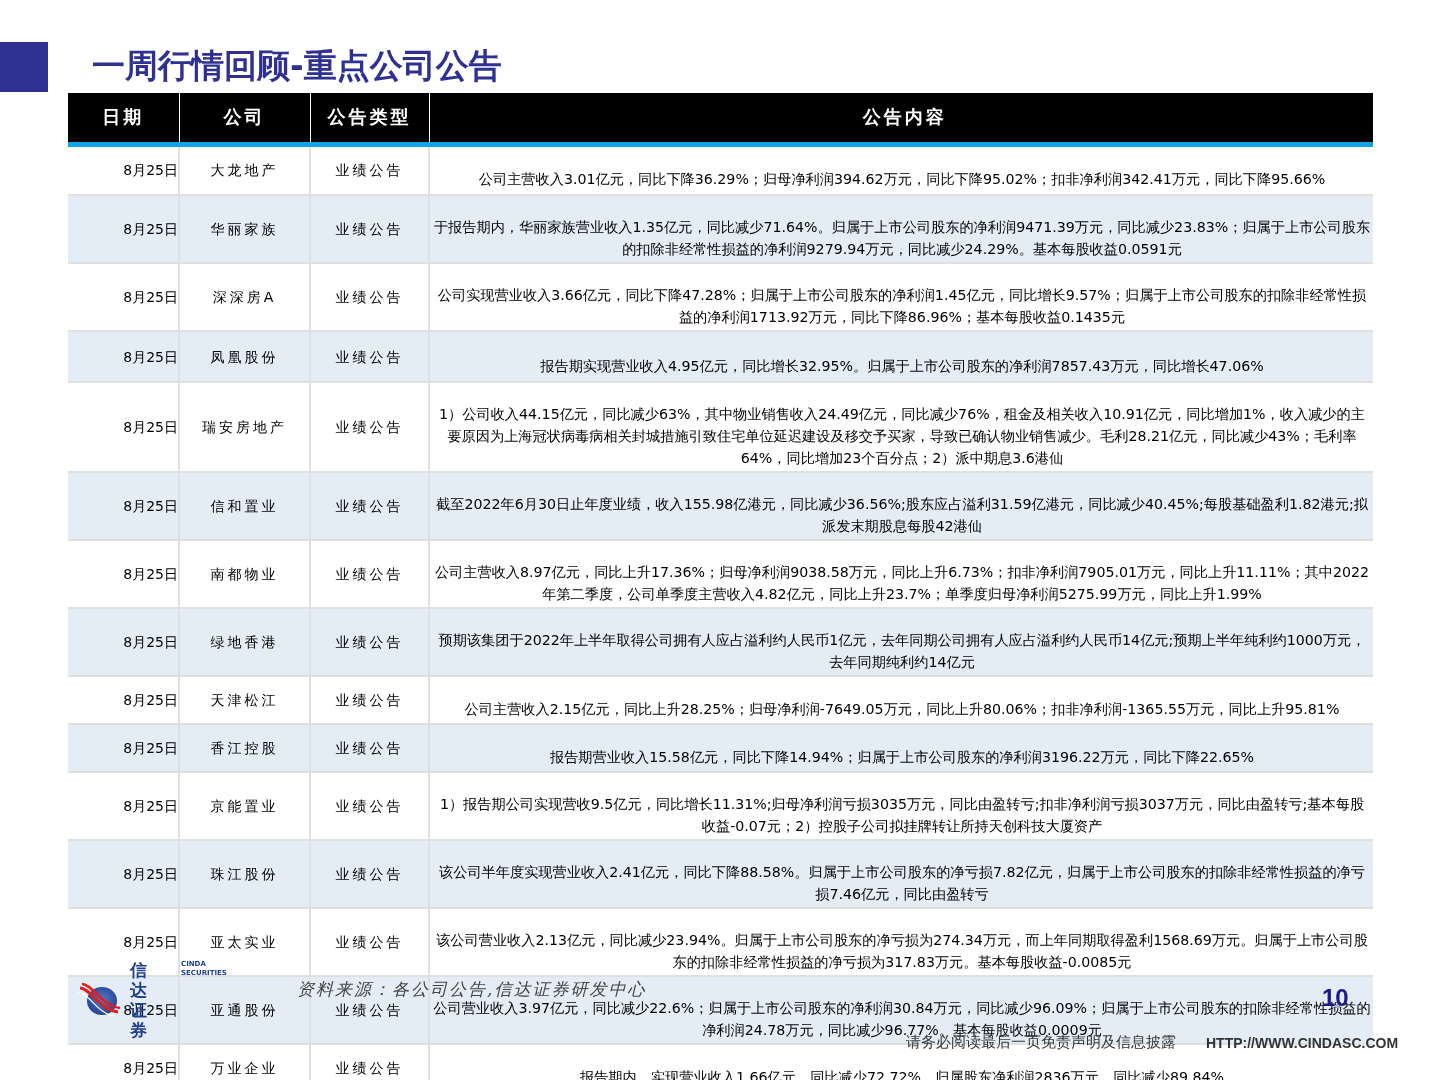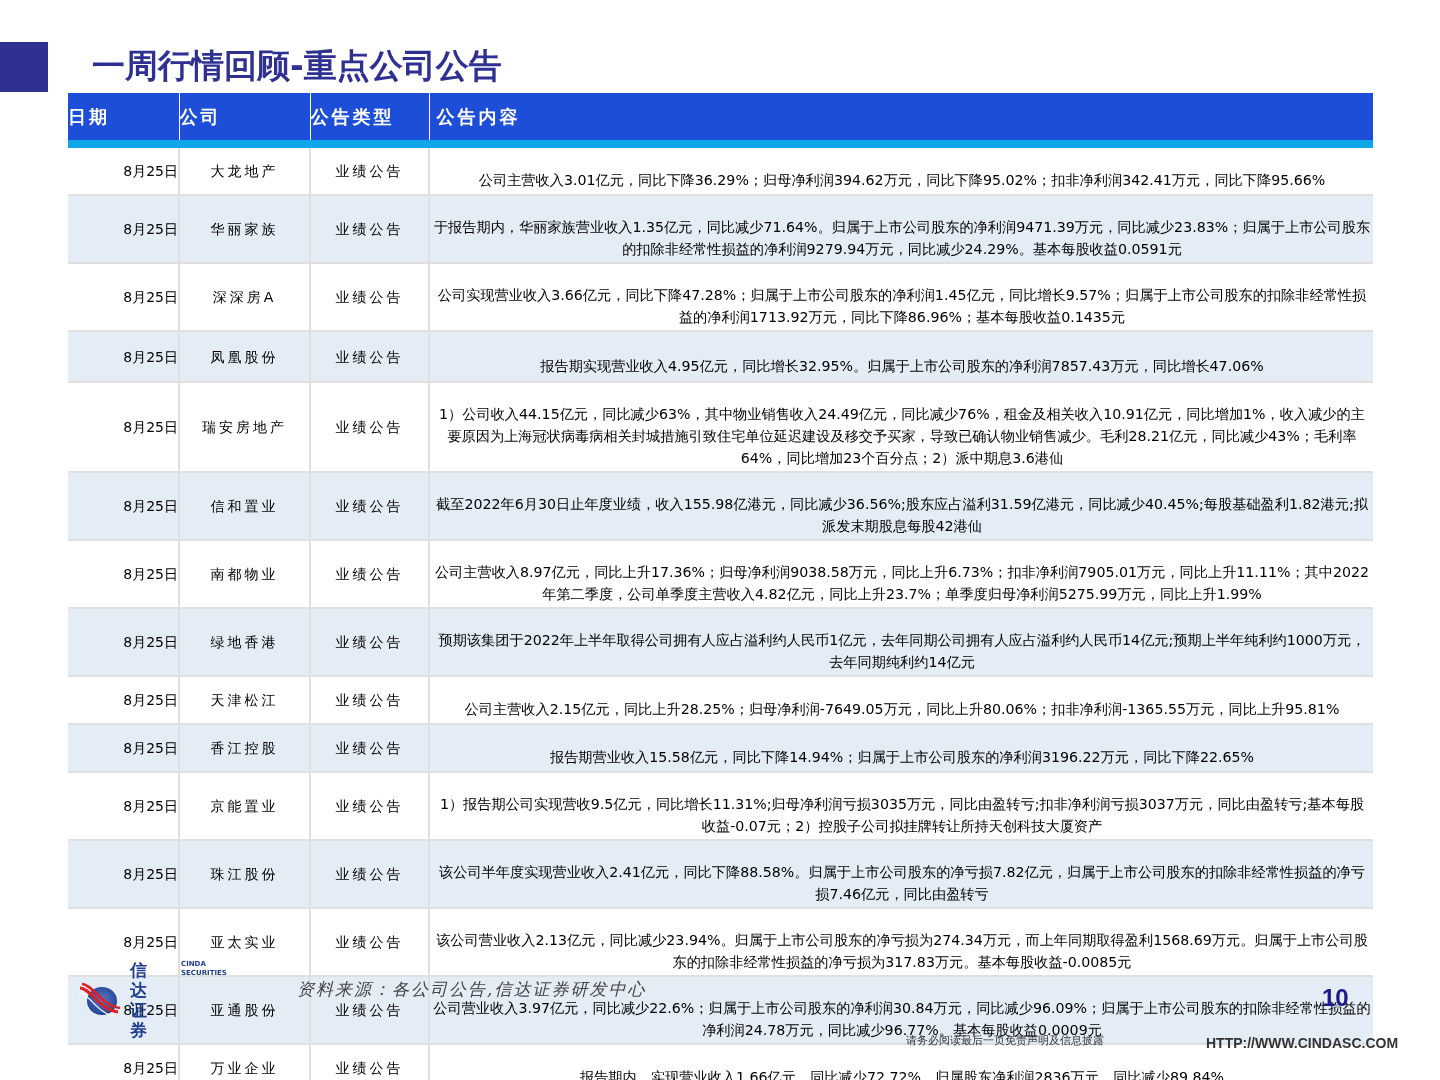--- a/index.html
+++ b/index.html
@@ -4,41 +4,41 @@
 <style>
   * { margin: 0; padding: 0; box-sizing: border-box; }
   html, body { width: 1440px; height: 1080px; background: #ffffff; overflow: hidden; }
   body { position: relative; font-family: "DejaVu Sans", "Liberation Sans", sans-serif; color: #000; }
 
   .corner-block { position: absolute; left: 0; top: 42px; width: 48px; height: 50px; background: #2e3192; }
   .page-title { position: absolute; left: 92px; top: 42px; font-size: 33px; font-weight: bold; color: #2e3192; letter-spacing: 0; line-height: 48px; }
 
   .table-wrap { position: absolute; left: 68px; top: 93px; width: 1305px; }
   table { border-collapse: collapse; width: 1305px; table-layout: fixed; }
-  th { background: #1d4ed8; color: #fff; font-size: 18px; font-weight: bold; height: 51px; border-right: 1px solid #ffffff; border-bottom: 8px solid #0ea5e9; text-align: left; letter-spacing: 3px; }
+  th { background: #000000; color: #fff; font-size: 18px; font-weight: bold; height: 51px; border-right: 1px solid #ffffff; border-bottom: 5px solid #0ea5e9; text-align: center; letter-spacing: 3px; }
   th:last-child { border-right: none; padding-left: 7px; }
   td { font-size: 14px; border-right: 2px solid #e0e0e0; border-bottom: 2px solid #e0e0e0; vertical-align: middle; line-height: 22px; }
   td.c { text-align: center; }
   td.date { font-size: 14px; text-align: right; }
   td.comp, td.type { letter-spacing: 3px; }
   td.content { text-align: center; padding: 20px 2px 2px 3px; font-size: 14.2px; }
   td:last-child { border-right: none; }
   tr.odd td { background: #ffffff; }
   tr.even td { background: #e4ecf6; }
   tr:last-child td { border-bottom: 2px solid #c8c8c8; }
 
   .footer-logo { position: absolute; left: 78px; top: 982px; width: 140px; height: 36px; display: flex; align-items: center; }
   .logo-mark { width: 44px; height: 36px; position: relative; }
   .logo-text { margin-left: 8px; display: flex; }
   .logo-cn { font-size: 17px; font-weight: bold; color: #1f3f8f; line-height: 20px; letter-spacing: 1px; }
   .logo-en { font-size: 7px; font-weight: bold; color: #1f3f8f; line-height: 9px; margin-left: 33px; }
 
   .source { position: absolute; left: 250px; top: 978px; font-family: "DejaVu Serif", "Liberation Serif", serif; font-style: italic; font-size: 17px; color: #444; letter-spacing: 2px; margin-left: 47px; }
   .page-number { position: absolute; left: 1322px; top: 984px; font-family: "Liberation Sans", sans-serif; font-weight: bold; font-size: 24px; color: #1a1a8c; }
-  .disclaimer { position: absolute; left: 906px; top: 1033px; font-size: 11px; color: #333; }
+  .disclaimer { position: absolute; left: 906px; top: 1033px; font-size: 15px; color: #333; }
   .site-url { position: absolute; left: 1206px; top: 1035px; font-family: "Liberation Sans", sans-serif; font-weight: bold; font-size: 14px; color: #333; }
 </style>
 </head>
 <body>
 
 <div class="corner-block"></div>
 <div class="page-title">一周行情回顾-重点公司公告</div>
 
 <div class="table-wrap">
   <table>

